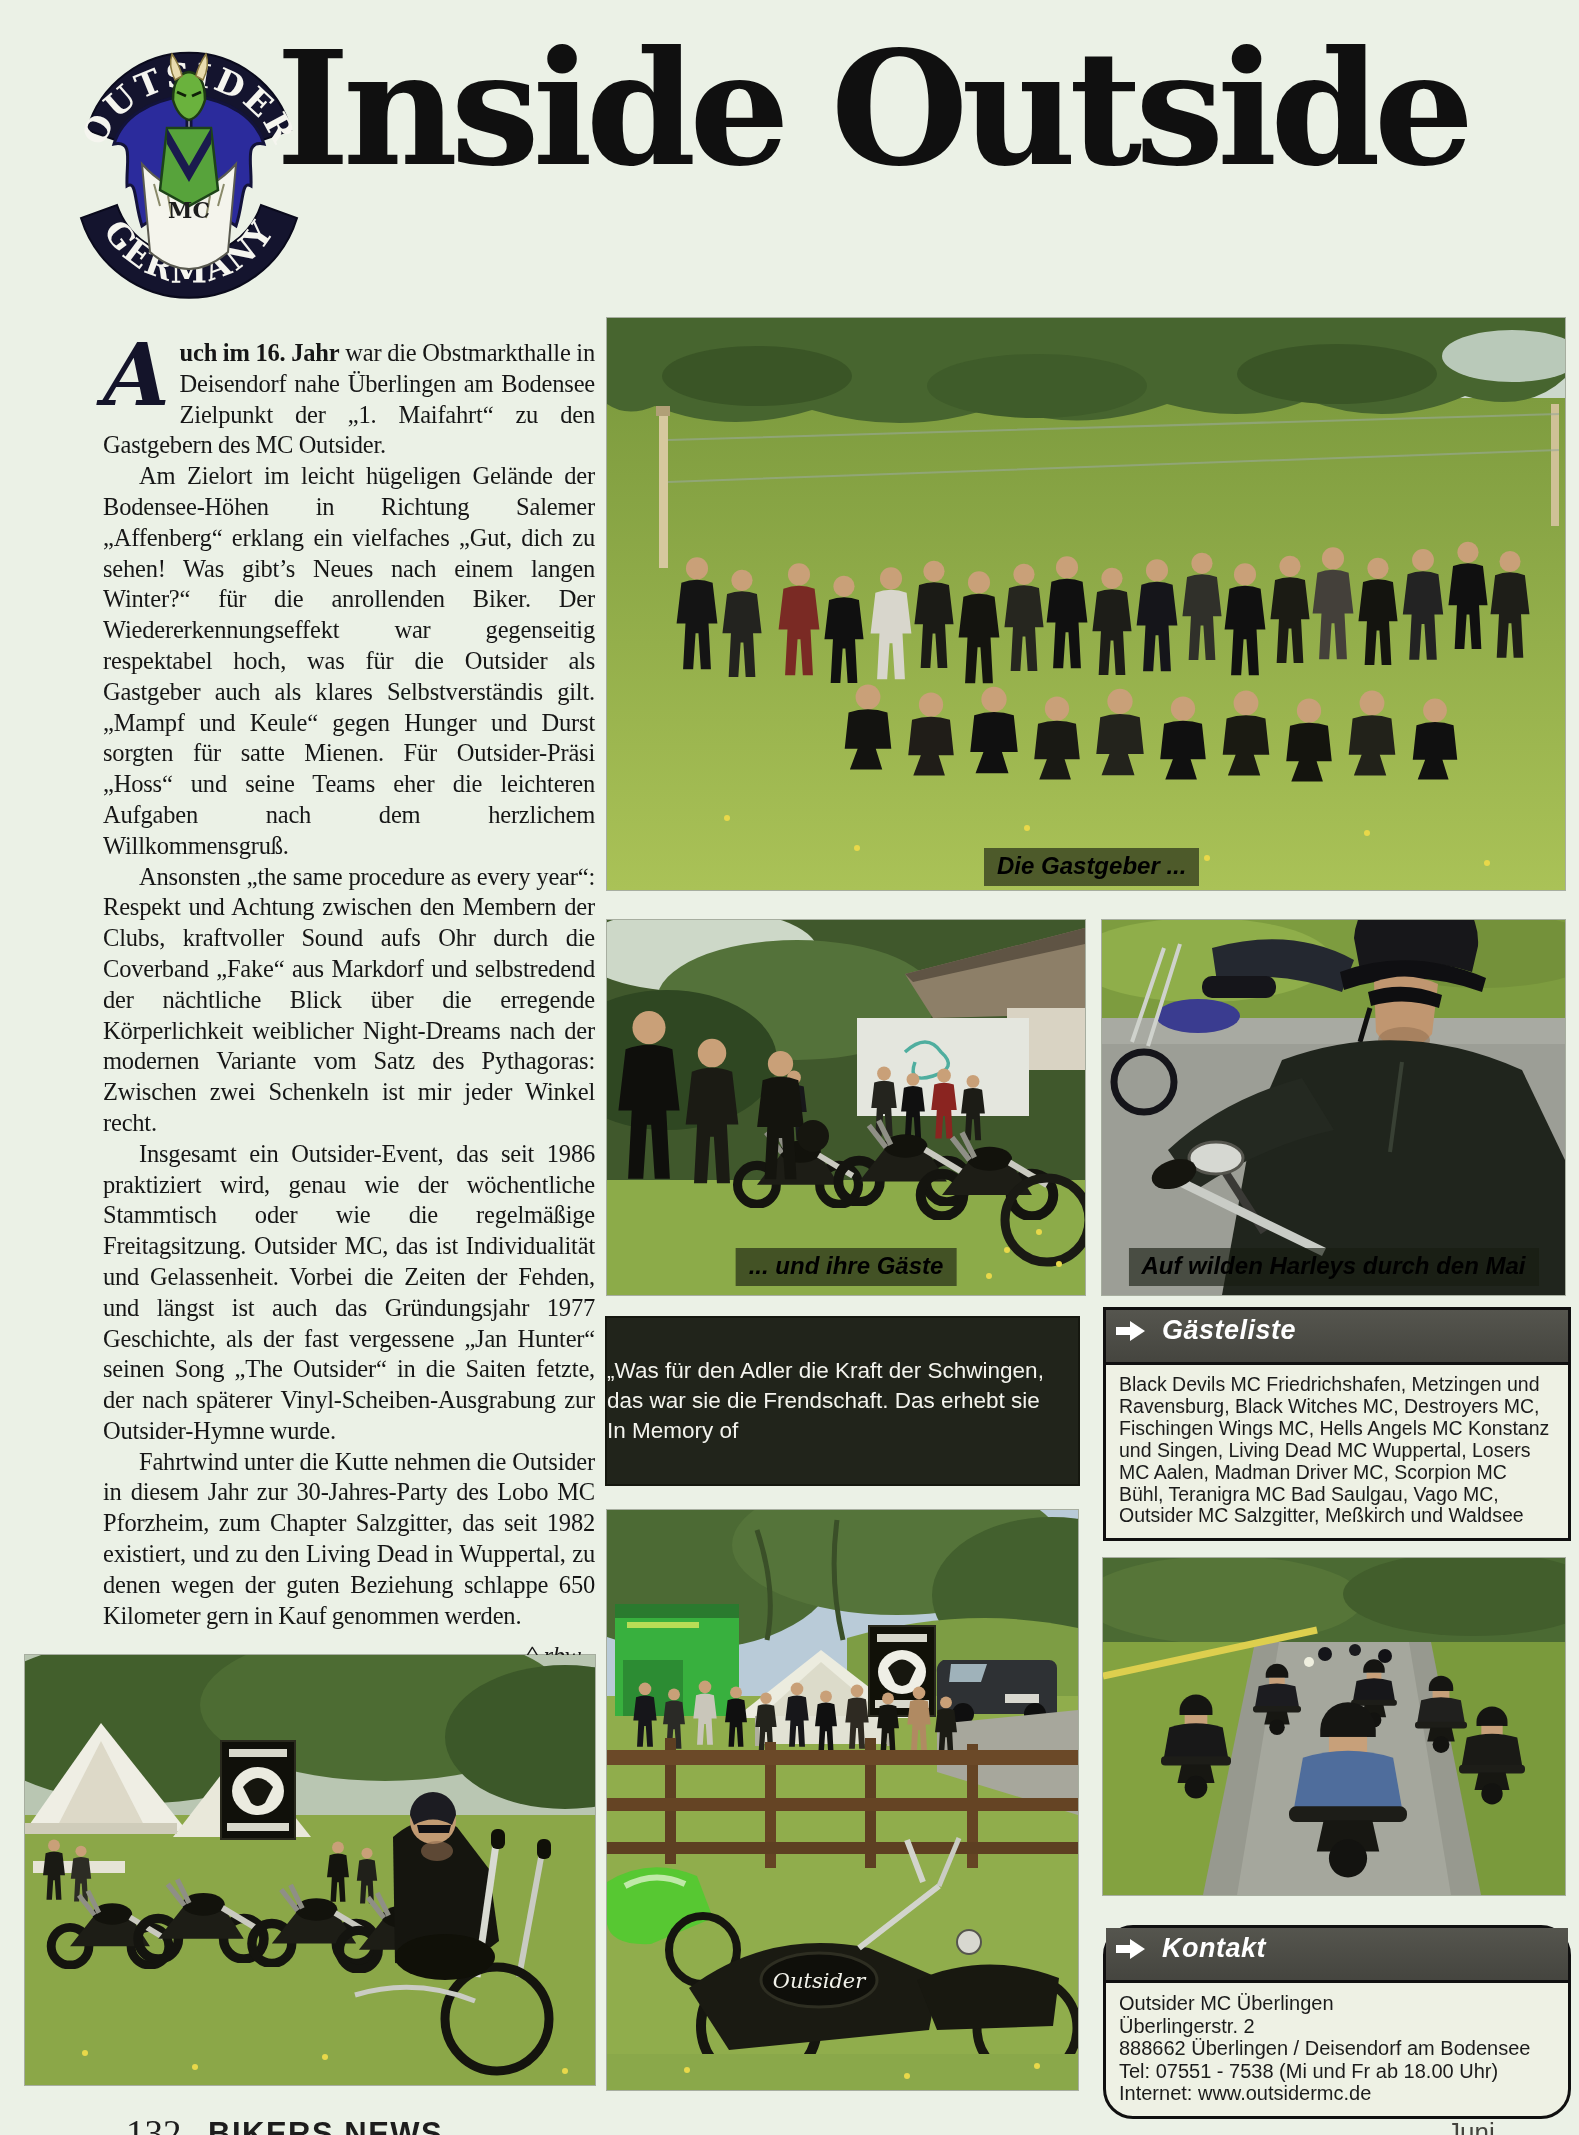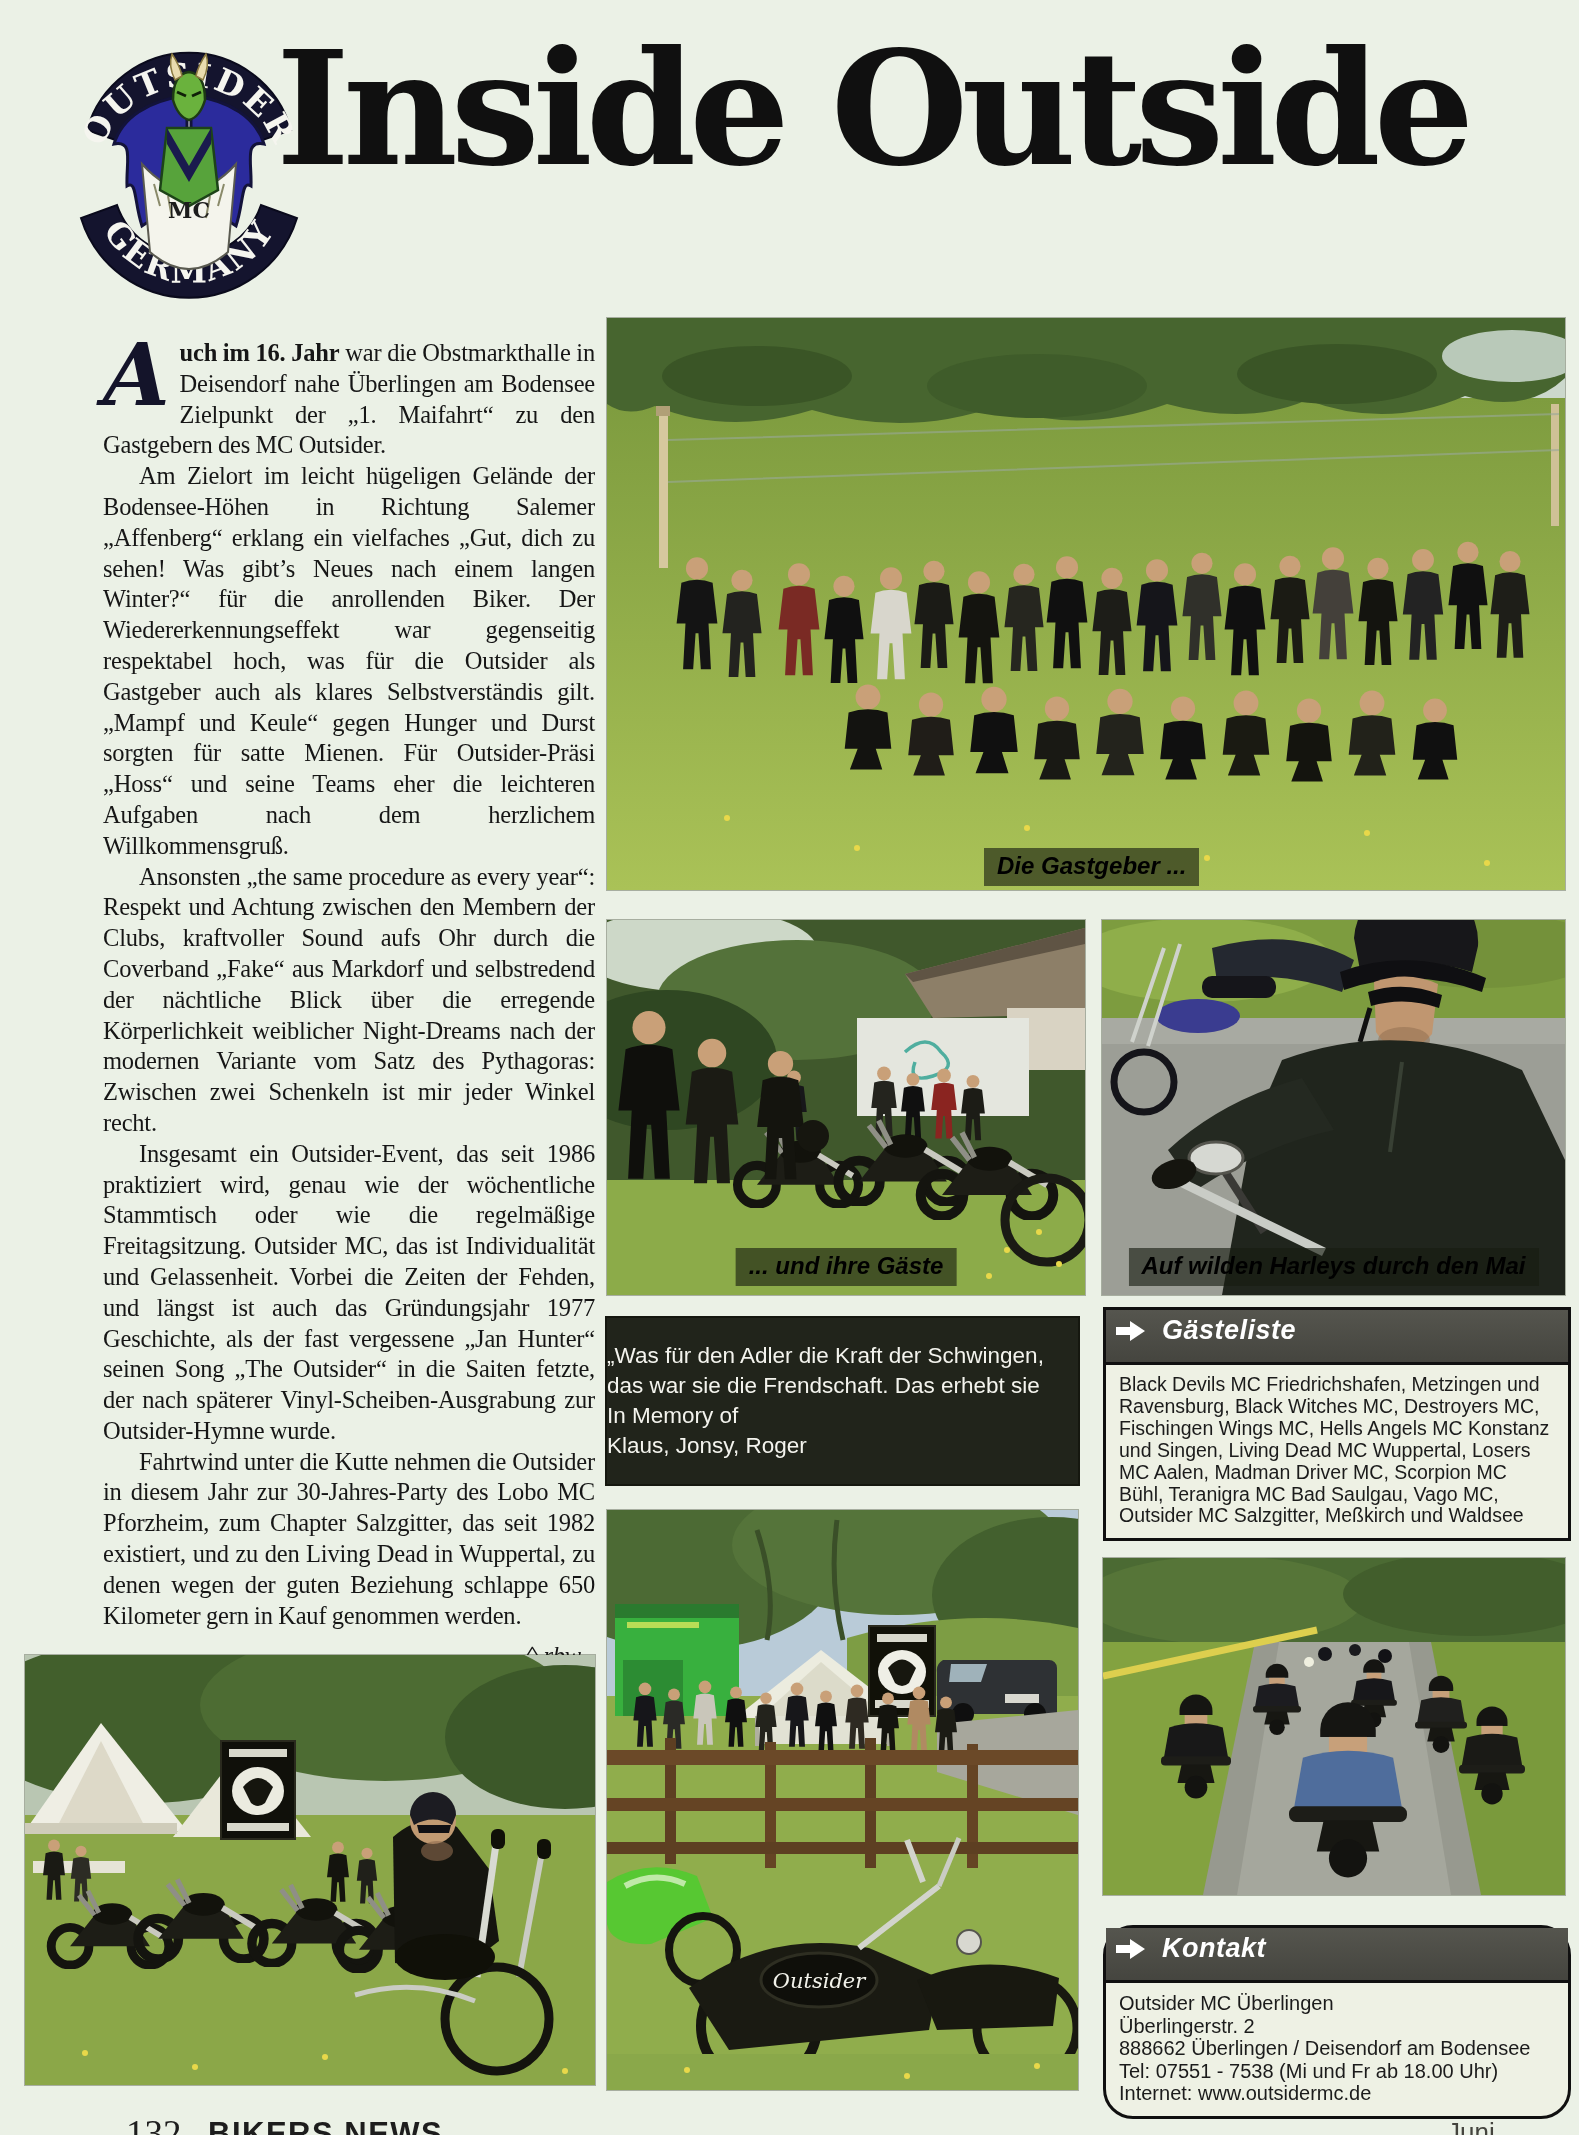--- a/index.html
+++ b/index.html
@@ -287,21 +287,20 @@
       <ellipse cx="72" cy="254" rx="23" ry="14" fill="#15150f" transform="rotate(-18 72 254)"></ellipse>
     </g>
   </svg>
   <div class="caption cap-center" style="bottom:9px;">Auf wilden Harleys durch den Mai</div>
 </div>
 
 <div class="memorial">
   <div>„Was für den Adler die Kraft der Schwingen,</div>
   <div>das war sie die Frendschaft. Das erhebt sie</div>
   <div>In Memory of</div>
-  <div>Klaus, Jonsy, Roger</div>
 </div>
 
 <div class="infobox" style="left:1103px;top:1307px;">
   <div class="bar">
     <svg class="arrow-icon" width="30" height="22" viewBox="0 0 30 22">
       <path d="M0 7 h14 v-6 l15 10 -15 10 v-6 H0 z" fill="#ffffff"></path>
     </svg>
     <span class="label">Gästeliste</span>
   </div>
   <div class="body guest-body">Black Devils MC Friedrichshafen, Metzingen und Ravensburg, Black Witches MC, Destroyers MC, Fischingen Wings MC, Hells Angels MC Konstanz und Singen, Living Dead MC Wuppertal, Losers MC Aalen, Madman Driver MC, Scorpion MC Bühl, Teranigra MC Bad Saulgau, Vago MC, Outsider MC Salzgitter, Meßkirch und Waldsee</div>

